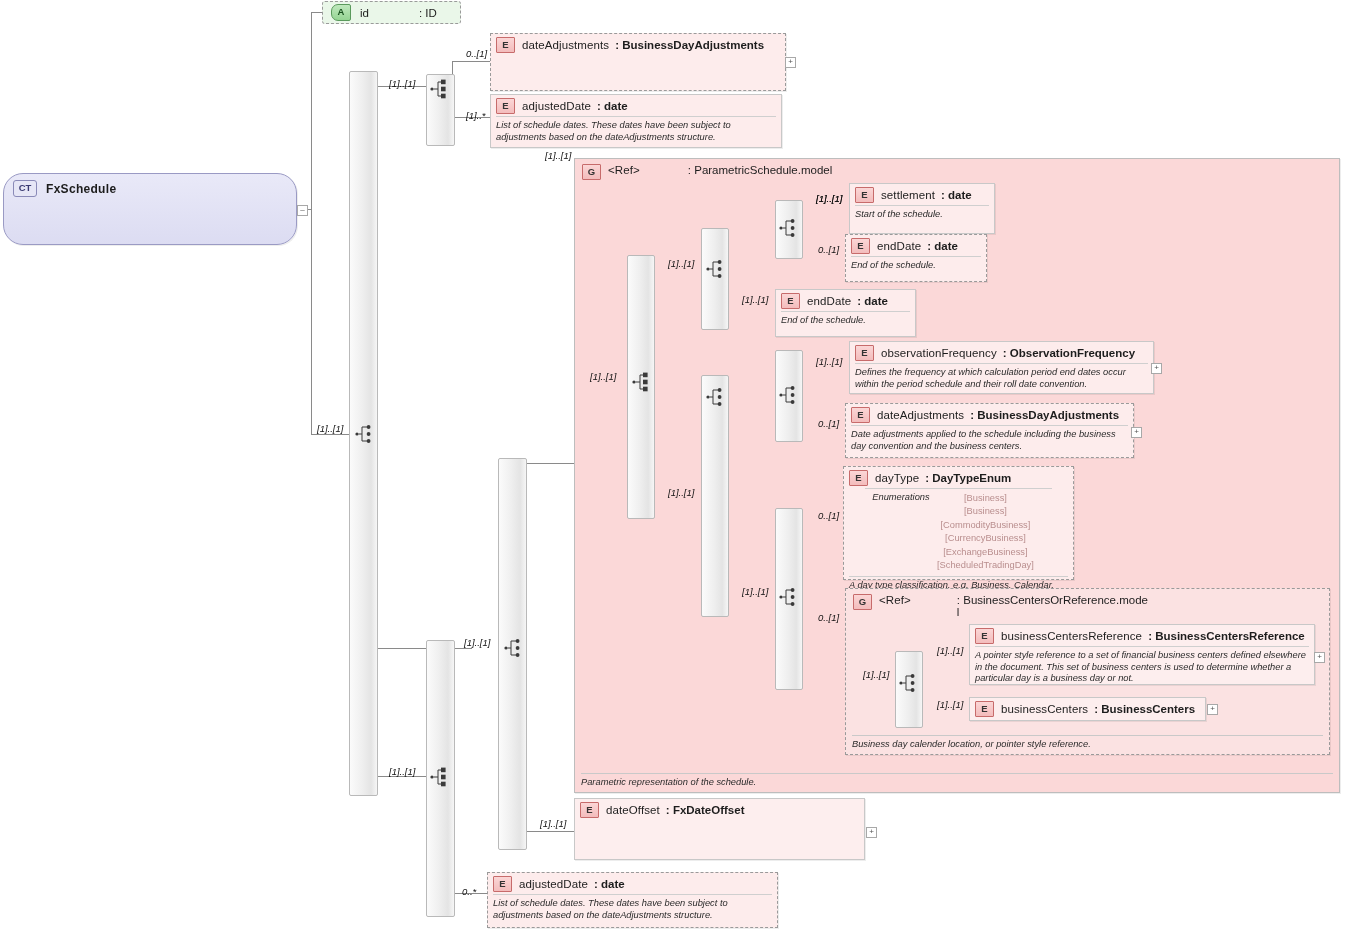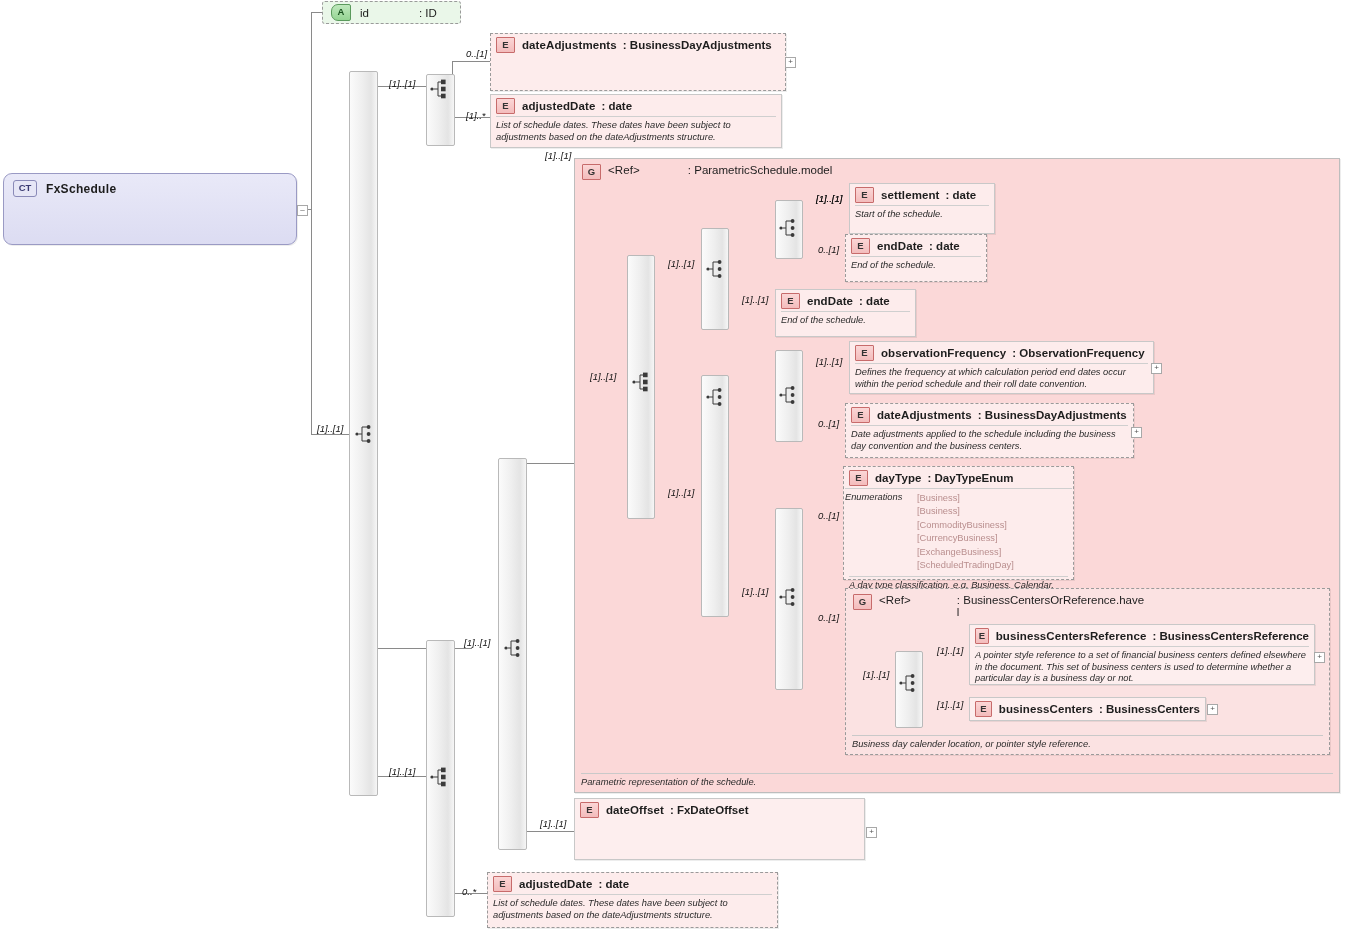--- a/index.html
+++ b/index.html
@@ -54,39 +54,40 @@
     text-align:center;
     font-size:9.5px;
     font-weight:bold;
     color:#333;
     border:1px solid #c76b6b;
     background:linear-gradient(to bottom,#fbd6d6,#f3bcbc);
     margin-right:7px;
     border-radius:1px;
   }
   .badge.g{border-color:#c76b6b;}
-  .nm{font-size:11.5px;font-weight:bold;color:#1d1d1d;letter-spacing:.1px;}
+  .nm{font-size:11.5px;font-weight:normal;color:#1d1d1d;letter-spacing:.1px;}
   .tp{font-size:11.5px;font-weight:bold;color:#1d1d1d;}
   .node-doc{
     border-top:1px solid #cfcfcf;
     margin:0 5px;
     padding:3px 0 4px 0;
     font-size:9.3px;
     font-style:italic;
     color:#2b2b2b;
     line-height:1.26;
   }
 
   
   .enums{
     display:flex;
     padding:3px 0 3px 0;
-    margin:0 1px;
+    margin:0 21px;
     border-top:1px solid #cfcfcf;
     font-size:9.3px;
+    text-align:center;
   }
   .enums-lbl{font-style:italic;color:#2b2b2b;width:72px;flex:none;}
   .enums-list{color:#b98e8e;line-height:1.45;}
 
   
   .group{
     position:absolute;
     box-sizing:border-box;
     background:#fbd8d8;
     border:1px solid #bdbdbd;
@@ -120,21 +121,21 @@
     margin-right:9px;
   }
   .attr-nm{font-size:11.5px;color:#1d1d1d;}
   .attr-tp{font-size:11.5px;color:#1d1d1d;margin-left:50px;}
 
   
   .ct{
     position:absolute;box-sizing:border-box;
     background:linear-gradient(to bottom,#e9e9f8,#dcdcf2);
     border:1px solid #9a9ac4;
-    border-radius:9px;
+    border-radius:20px;
     box-shadow:1px 1px 0 rgba(0,0,0,.07);
   }
   .ct-hd{display:flex;align-items:center;padding:6px 8px 4px 9px;}
   .ct-badge{
     width:22px;height:15px;line-height:14px;text-align:center;
     font-size:9.5px;font-weight:bold;color:#3a3a72;
     border:1px solid #8a8ab8;border-radius:3px;
     background:#e6e6f6;margin-right:9px;
   }
   .ct-nm{font-size:12px;font-weight:bold;color:#1d1d1d;letter-spacing:.3px;}
@@ -454,21 +455,21 @@
     </div>
     <div class="node-doc">A day type classification, e.g. Business, Calendar, etc.</div>
   </div>
   <div class="card" style="left:818px;top:510px;">0..[1]</div>
 
   <div class="group dashed" style="left:845px;top:588px;width:485px;height:167px;">
     <div class="group-hd">
       <span class="badge g">G</span>
       <span class="nm" style="font-weight:normal;">&lt;Ref&gt;</span>
       <span style="margin-left:46px;">
-        <span class="tp" style="font-weight:normal;display:block;line-height:1.05;">: BusinessCentersOrReference.have</span>
+        <span class="tp" style="font-weight:normal;display:block;line-height:1.05;">: BusinessCentersOrReference.mode</span>
         <span class="tp" style="font-weight:normal;display:block;line-height:1.05;">l</span>
       </span>
     </div>
     <div class="group-foot">Business day calender location, or pointer style reference.</div>
   </div>
   <div class="card" style="left:818px;top:612px;">0..[1]</div>
 
   <div class="compbar" style="left:895px;top:651px;width:26px;height:75px;"></div>
   <svg class="comp-icon" style="left:899px;top:672px;" viewBox="0 0 18 22">
     <circle cx="2" cy="11" r="1.6" fill="#3a3a3a"></circle>

